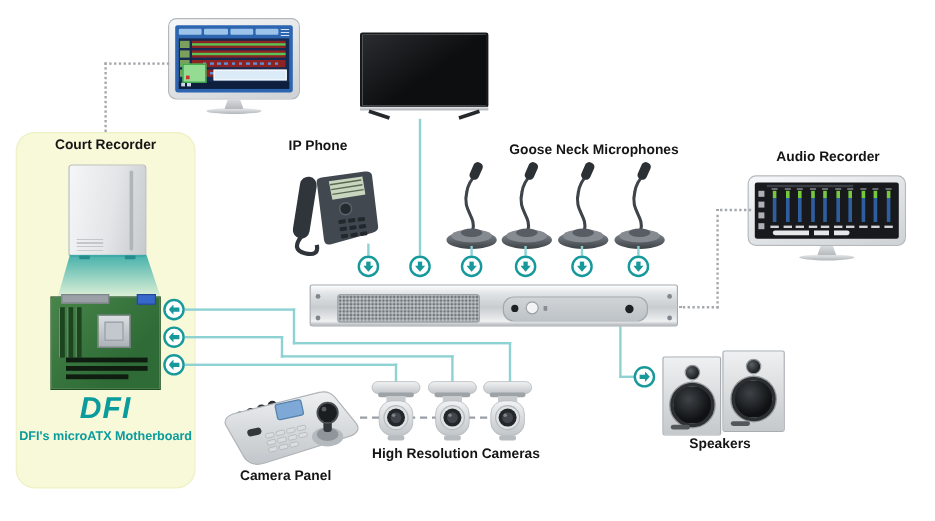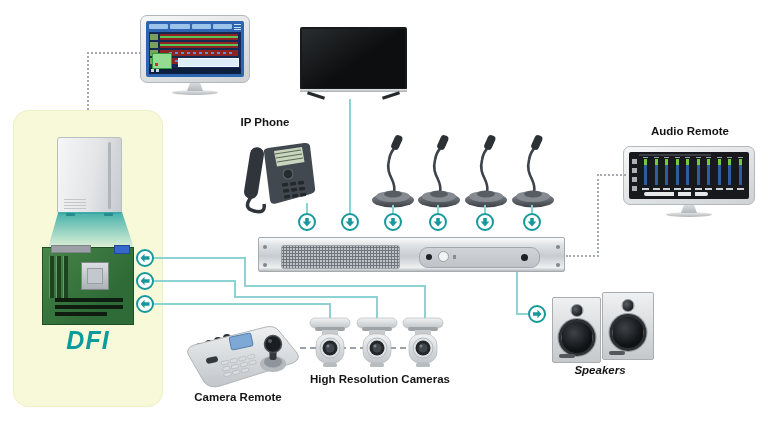--- a/index.html
+++ b/index.html
@@ -116,20 +116,21 @@
            border:3px solid #2c3033;box-shadow:0 0 0 1px #93989c;}
   .sp-port{position:absolute;bottom:4px;left:6px;width:16px;height:4px;background:#54585c;border-radius:2px;}
   svg{display:block;}
 </style>
 </head>
 <body>
 
 <div id="stage">
 
   <div class="panel"></div>
+  <div class="lbl center" style="left:18px;top:114px;width:140px;">Court Recorder</div>
 
   <div class="abs" style="left:140px;top:15px;">
     <div class="mon-frame">
       <div class="rm-screen">
         <div class="rm-toolbar">
           <div class="rm-btn"></div>
             <div class="rm-btn"></div>
             <div class="rm-btn"></div>
             <div class="rm-btn"></div>
         </div>
@@ -165,20 +166,21 @@
     <div class="cpu"></div>
     <div class="pcie" style="top:50px;"></div>
       <div class="pcie" style="top:57px;"></div>
       <div class="pcie" style="top:64px;width:52px;"></div>
     <div class="vga"></div>
     <div class="io"></div>
   </div>
 
   <div class="dfi-logo">DFI</div>
   <div class="dfi-sub">
+    <div>DFI's microATX Motherboard</div>
   </div>
 
   <div class="arrow-c left" style="left:136px;top:249px;"></div>
   <div class="arrow-c left" style="left:136px;top:272px;"></div>
   <div class="arrow-c left" style="left:136px;top:295px;"></div>
 
   <div class="lbl center" style="left:230px;top:115px;width:70px;">IP Phone</div>
   <div class="abs" style="left:238px;top:136px;">
     <svg width="78" height="80" viewBox="0 0 78 80">
       <path d="M14 60 Q4 72 16 75 Q28 78 26 68" stroke="#2f353b" stroke-width="3.5" fill="none"></path>
@@ -204,20 +206,21 @@
   <div class="arrow-c down" style="left:298px;top:213px;"></div>
 
   <div class="tv">
     <div class="tv-strip"></div>
     <div class="tv-leg" style="left:5px;transform:rotate(18deg);"></div>
     <div class="tv-leg" style="right:5px;transform:rotate(-18deg);"></div>
   </div>
   <div class="tl-v" style="left:349px;top:99px;height:114px;"></div>
   <div class="arrow-c down" style="left:341px;top:213px;"></div>
 
+  <div class="lbl center" style="left:395px;top:118px;width:200px;">Goose Neck Microphones</div>
   <svg class="abs" style="left:370px;top:132px;" width="185" height="77" viewBox="0 0 185 77">
     <defs>
       <linearGradient id="gmb" x1="0" y1="0" x2="0" y2="1">
         <stop offset="0" stop-color="#888e94"></stop>
           <stop offset="1" stop-color="#3c4146"></stop>
       </linearGradient>
     </defs>
     <g id="mic">
       <path d="M24 60 C 27 48, 15 44, 19 28 C 20 21, 23 17, 27 13" stroke="#3e444a" stroke-width="2.6" fill="none"></path>
       <rect x="23" y="3" width="8" height="15" rx="3.5" transform="rotate(24 27 10)" fill="#2c3136"></rect>
@@ -257,21 +260,21 @@
   <div class="tl-v" style="left:424px;top:285px;height:34px;"></div>
 
   <div class="tl-h" style="left:154px;top:280px;width:82px;"></div>
   <div class="tl-v" style="left:234px;top:280px;height:18px;"></div>
   <div class="tl-h" style="left:234px;top:296px;width:144px;"></div>
   <div class="tl-v" style="left:376px;top:296px;height:23px;"></div>
 
   <div class="tl-h" style="left:154px;top:303px;width:177px;"></div>
   <div class="tl-v" style="left:329px;top:303px;height:16px;"></div>
 
-  <div class="lbl center" style="left:625px;top:124px;width:130px;">Audio Remote</div>
+  <div class="lbl center" style="left:625px;top:124px;width:130px;">Audio Recorder</div>
   <div class="abs" style="left:623px;top:146px;">
     <div class="mon-frame">
       <div class="ac-screen">
         <div class="ac-title"></div>
         <div class="ac-icons">
             <i></i>
             <i></i>
             <i></i>
             <i></i>
           </div>
@@ -304,21 +307,21 @@
   <div class="speaker" style="left:552px;top:297px;width:47px;height:64px;">
     <div class="tweeter"></div>
     <div class="woofer"></div>
     <div class="sp-port"></div>
   </div>
   <div class="speaker" style="left:602px;top:292px;width:50px;height:66px;">
     <div class="tweeter"></div>
     <div class="woofer"></div>
     <div class="sp-port"></div>
   </div>
-  <div class="lbl center" style="left:557px;top:363px;width:86px;font-style:italic;">Speakers</div>
+  <div class="lbl center" style="left:557px;top:363px;width:86px;">Speakers</div>
 
   <div class="dash-h" style="left:300px;top:347px;width:116px;"></div>
   <svg class="abs" style="left:307px;top:317px;z-index:2;" width="140" height="52" viewBox="0 0 140 52">
     <defs>
       <linearGradient id="gcam" x1="0" y1="0" x2="0" y2="1">
         <stop offset="0" stop-color="#f1f2f3"></stop>
           <stop offset="1" stop-color="#c2c6ca"></stop>
       </linearGradient>
     </defs>
     <g id="cam">
@@ -367,16 +370,16 @@
       </g>
       <ellipse cx="95" cy="44" rx="13" ry="8" fill="#b4b9bd"></ellipse>
       <ellipse cx="95" cy="42" rx="9" ry="5.5" fill="#8f959a"></ellipse>
       <rect x="91.5" y="26" width="7" height="14" rx="2.5" fill="#33383c"></rect>
       <circle cx="95" cy="24" r="8.5" fill="#1b1e21"></circle>
       <circle cx="95" cy="24" r="8.5" fill="none" stroke="#4a5055" stroke-width="1.5"></circle>
       <circle cx="92" cy="21" r="2" fill="#565c62"></circle>
     </svg>
   </div>
   <div class="lbl center" style="left:177px;top:390px;width:122px;">
-    <div>Camera Remote</div>
+    <div>Camera Panel</div>
   </div>
 
 </div>
 
 </body></html>

